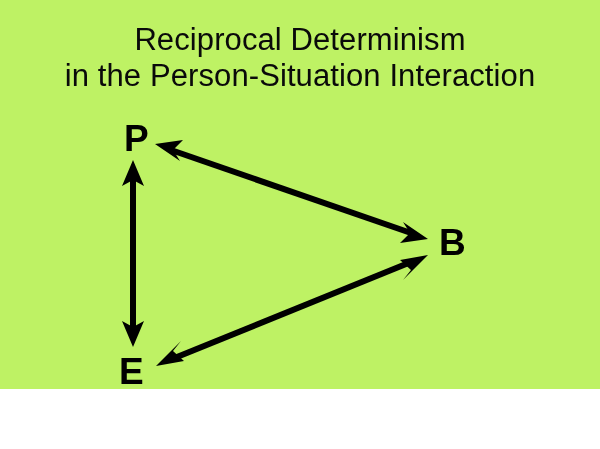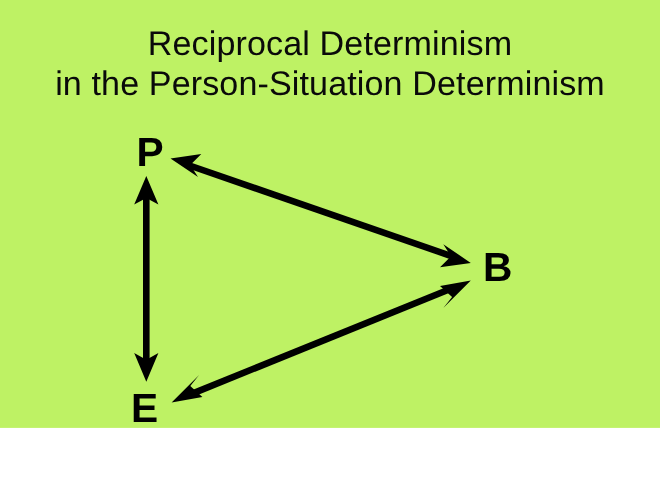--- a/index.html
+++ b/index.html
@@ -60,21 +60,21 @@
   #node-b { left: 439px; top: 224px; }
   #node-e { left: 119px; top: 353px; }
 </style>
 </head>
 <body>
 
 <div id="slide">
 
   <div id="title-block">
     <span class="title-line">Reciprocal Determinism</span>
-    <span class="title-line">in the Person-Situation Determinism</span>
+    <span class="title-line">in the Person-Situation Interaction</span>
   </div>
 
   <svg id="diagram" viewBox="0 0 600 449" width="600" height="449" xmlns="http://www.w3.org/2000/svg">
 
     <g>
       <line x1="133" y1="176" x2="133" y2="331" stroke="#000000" stroke-width="6" stroke-linecap="butt"></line>
       <polygon points="133,160 122,186 133,180 144,186" fill="#000000"></polygon>
       <polygon points="133,347 122,321 133,327 144,321" fill="#000000"></polygon>
     </g>
 

